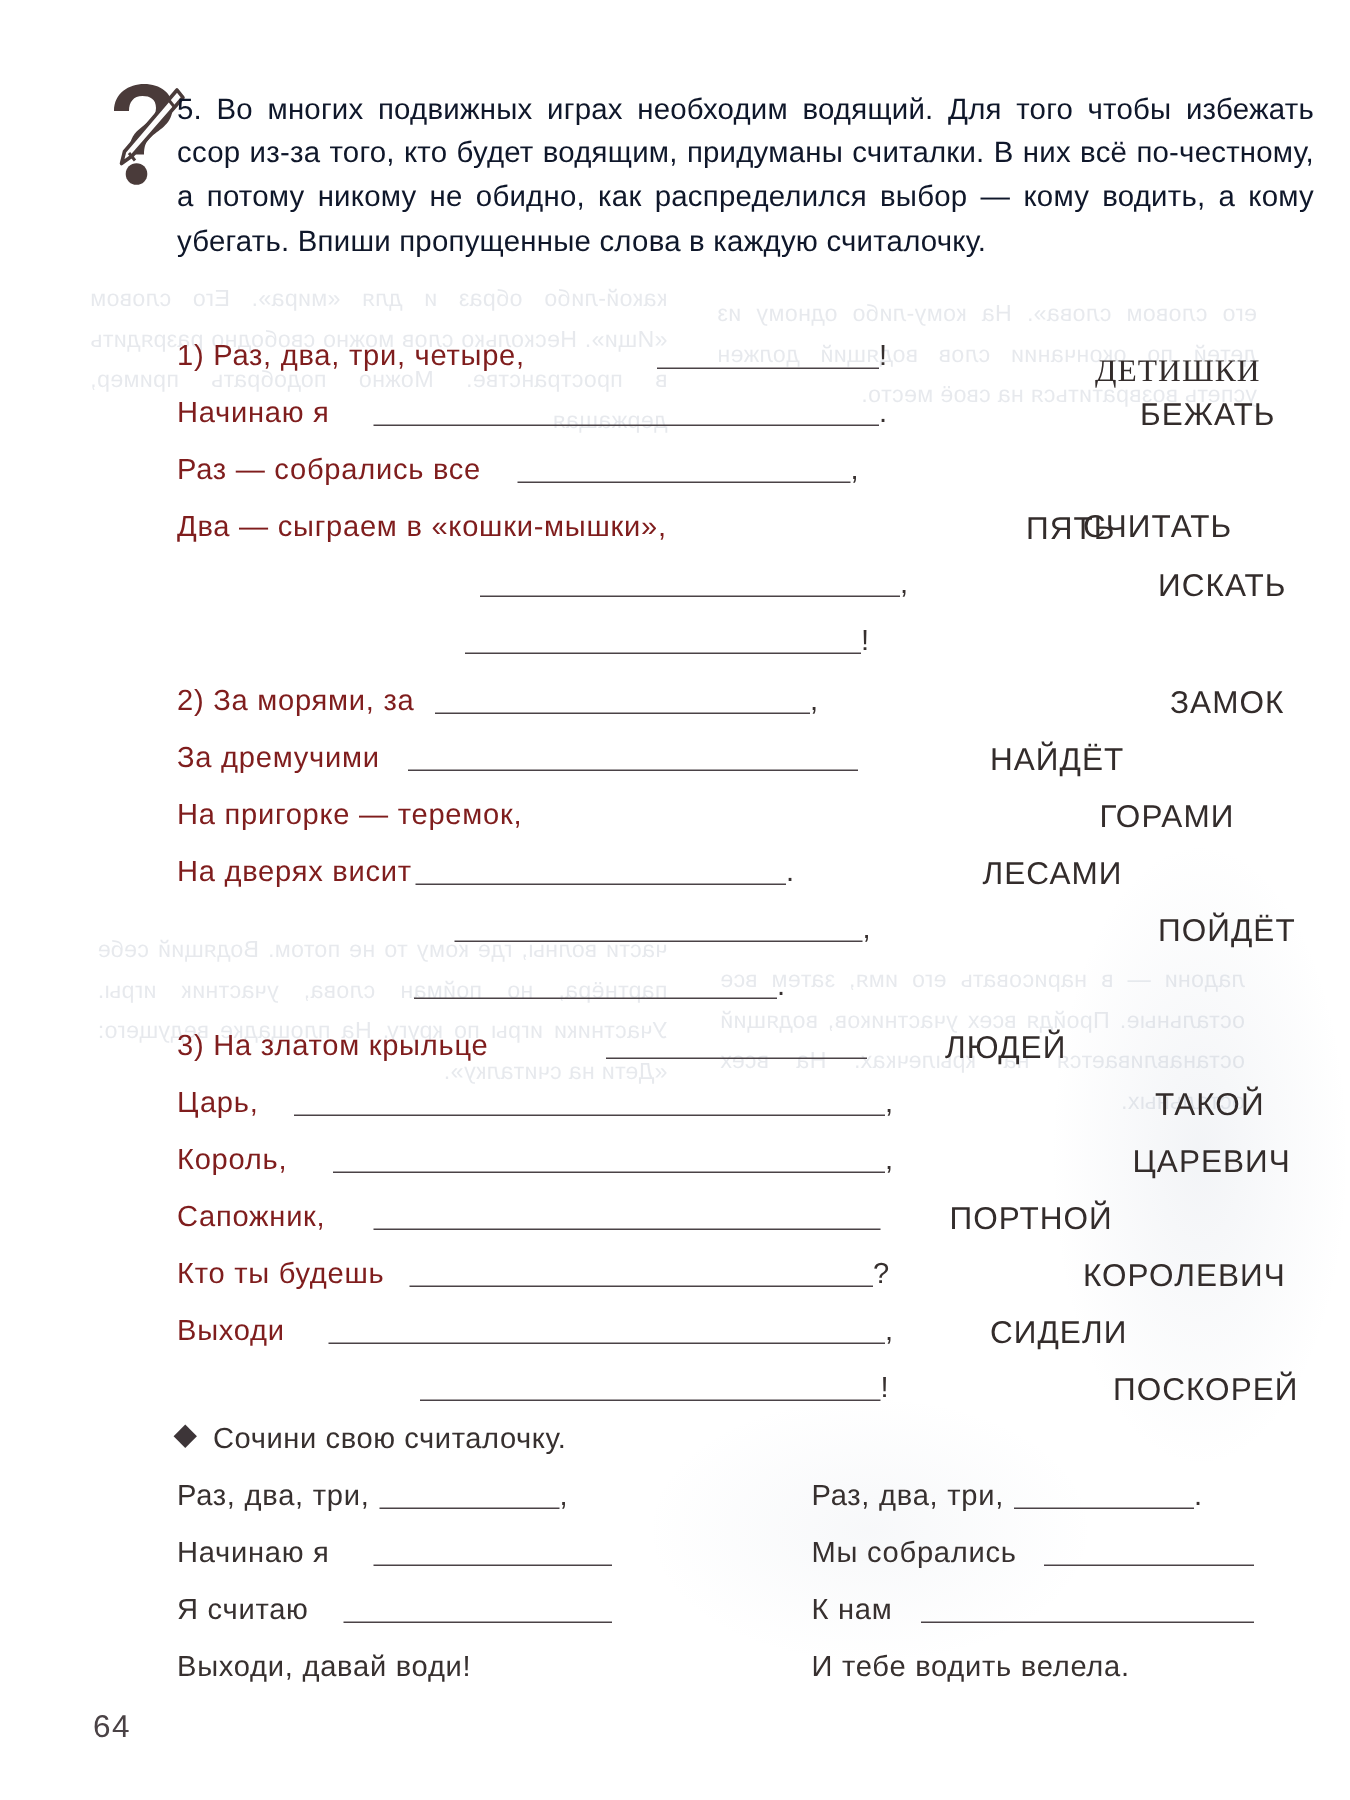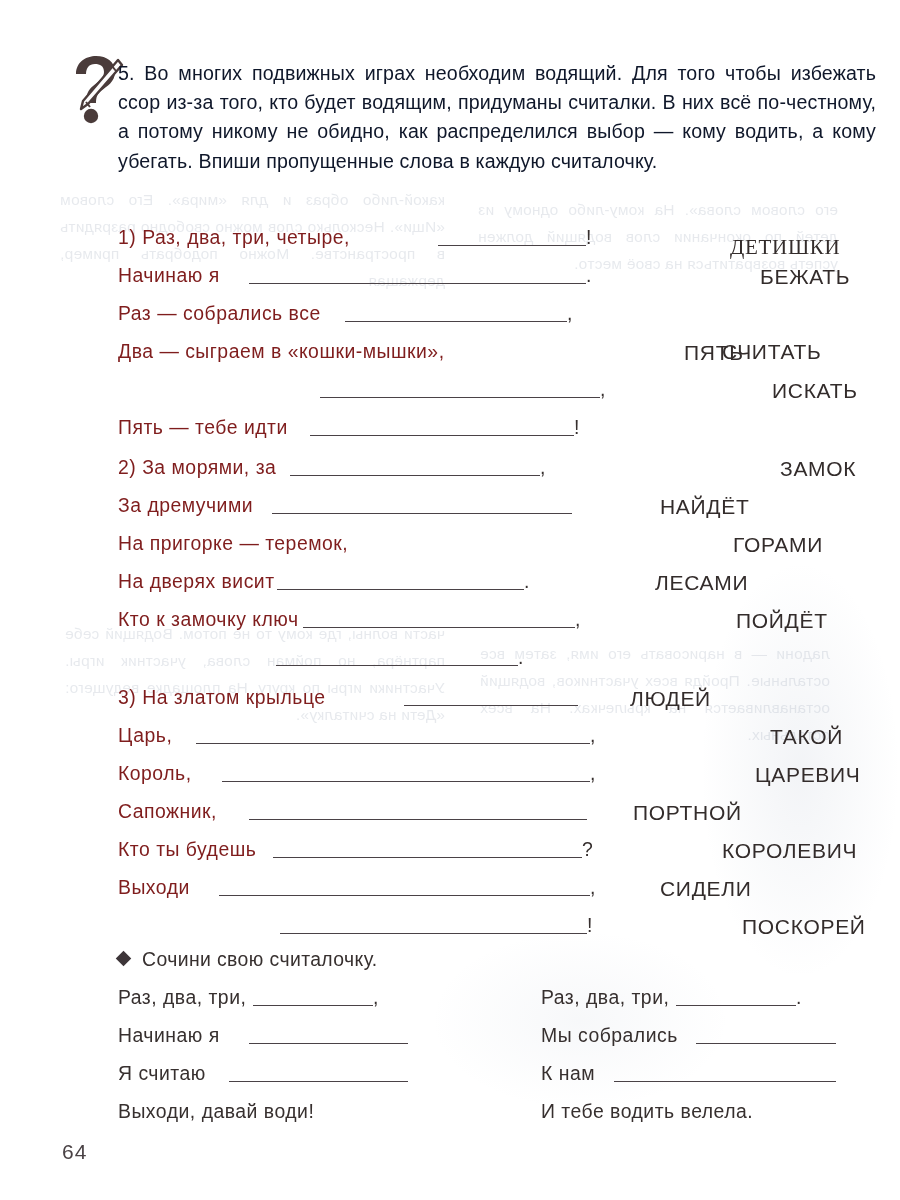--- a/index.html
+++ b/index.html
@@ -211,21 +211,20 @@
             <span class="punct" style="left: 567px;">,</span>
           </div>
           <div class="rline">
             <span class="rtext">Два — сыграем в «кошки-мышки»,</span>
           </div>
           <div class="rline">
             <span class="blank" style="left: 320px; width: 280px;"></span>
             <span class="punct" style="left: 600px;">,</span>
           </div>
           <div class="rline">
-            <span class="rtext">Пять — тебе идти</span>
             <span class="blank" style="left: 310px; width: 264px;"></span>
             <span class="punct" style="left: 574px;">!</span>
           </div>
           <span class="word" style="left: 730px; position: absolute; top: 10px; font-family: Liberation Serif, serif;">ДЕТИШКИ</span>
           <span class="word" style="left: 760px; position: absolute; top: 40px;">БЕЖАТЬ</span>
           <span class="word" style="left: 722px; position: absolute; top: 78px; margin-top: 37px;">СЧИТАТЬ</span>
           <span class="word" style="left: 684px; position: absolute; top: 116px;">ПЯТЬ</span>
           <span class="word" style="left: 772px; position: absolute; top: 154px;">ИСКАТЬ</span>
         </div>
         <div class="rhyme" style="top: 452px;">
@@ -240,33 +239,32 @@
           </div>
           <div class="rline">
             <span class="rtext">На пригорке — теремок,</span>
           </div>
           <div class="rline">
             <span class="rtext">На дверях висит</span>
             <span class="blank" style="left: 277px; width: 247px;"></span>
             <span class="punct" style="left: 524px;">.</span>
           </div>
           <div class="rline">
-            <span class="rtext">Кто к замочку ключ</span>
             <span class="blank" style="left: 303px; width: 272px;"></span>
             <span class="punct" style="left: 575px;">,</span>
           </div>
           <div class="rline">
             <span class="blank" style="left: 276px; width: 242px;"></span>
             <span class="punct" style="left: 518px;">.</span>
           </div>
           <span class="word" style="left: 780px; position: absolute; top: 2px;">ЗАМОК</span>
           <span class="word" style="left: 660px; position: absolute; top: 40px;">НАЙДЁТ</span>
           <span class="word" style="left: 733px; position: absolute; top: 78px;">ГОРАМИ</span>
           <span class="word" style="left: 655px; position: absolute; top: 116px;">ЛЕСАМИ</span>
-          <span class="word" style="left: 736px; position: absolute; top: 154px;">ПОЙДЁТ</span>
+          <span class="word" style="left: 772px; position: absolute; top: 154px;">ПОЙДЁТ</span>
         </div>
         <div class="rhyme" style="top: 682px;">
           <div class="rline">
             <span class="rtext">3) На златом крыльце</span>
             <span class="blank" style="left: 404px; width: 174px;"></span>
           </div>
           <div class="rline">
             <span class="rtext">Царь,</span>
             <span class="blank" style="left: 196px; width: 394px;"></span>
             <span class="punct" style="left: 590px;">,</span>

